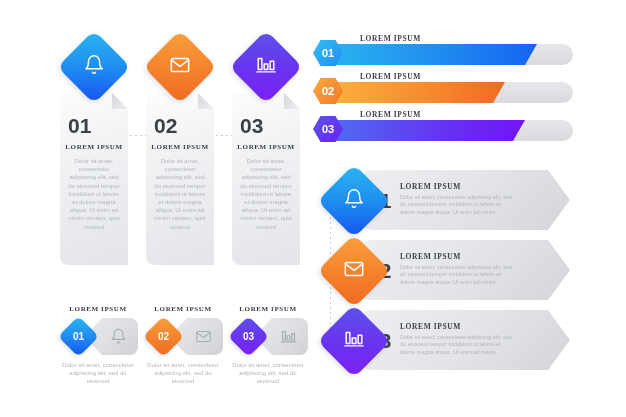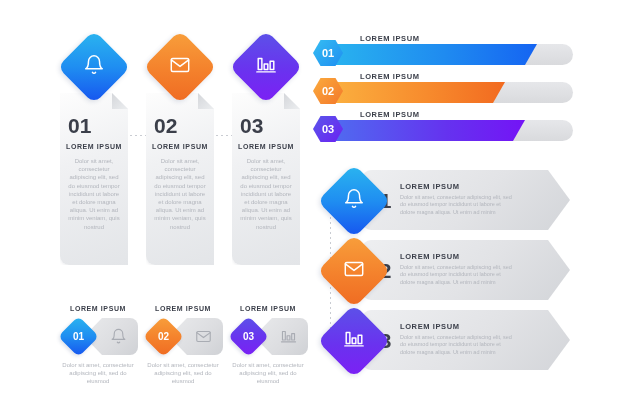--- a/index.html
+++ b/index.html
@@ -7,21 +7,21 @@
     width:626px;height:417px;
     background:#ffffff;
     font-family:"Liberation Sans", sans-serif;
     overflow:hidden;
     position:relative;
   }
   .stage{position:absolute;left:0;top:0;width:626px;height:417px;}
 
   
   .ttl{
-    font-family:Liberation Sans, sans-serif;
+    font-family:Liberation Serif, serif;
     font-weight:bold;
     color:#3b3f4a;
     letter-spacing:.6px;
   }
   .body-txt{
     color:#b3b6bd;
     font-size:6px;
     line-height:8.2px;
     text-align:center;
   }

